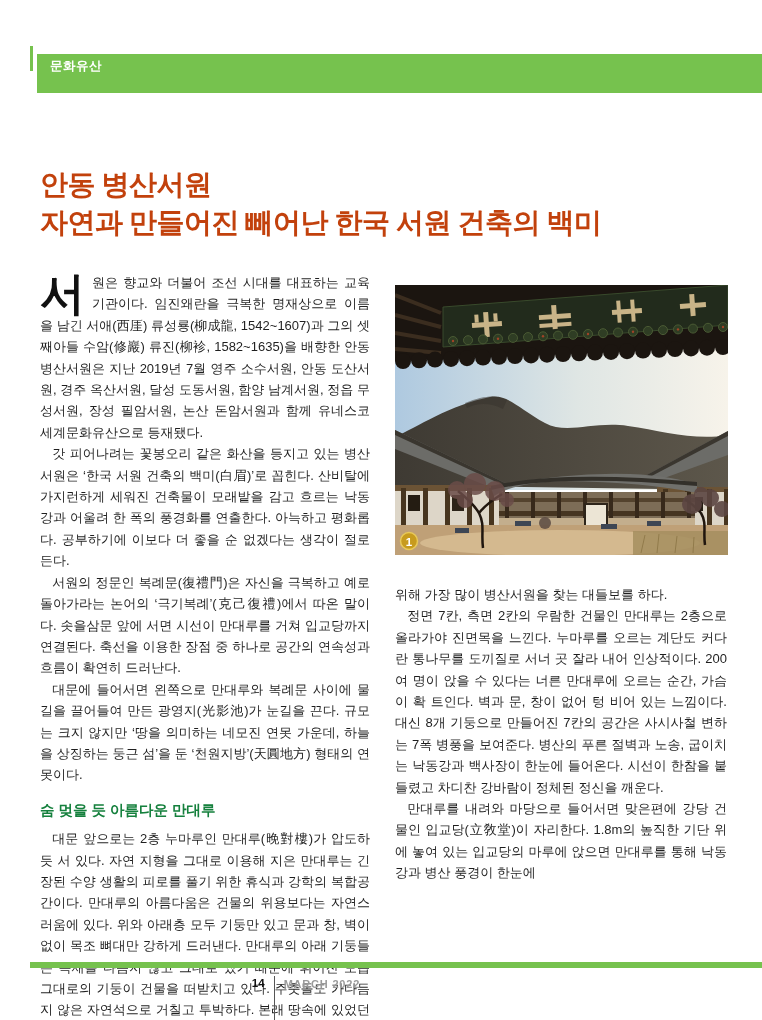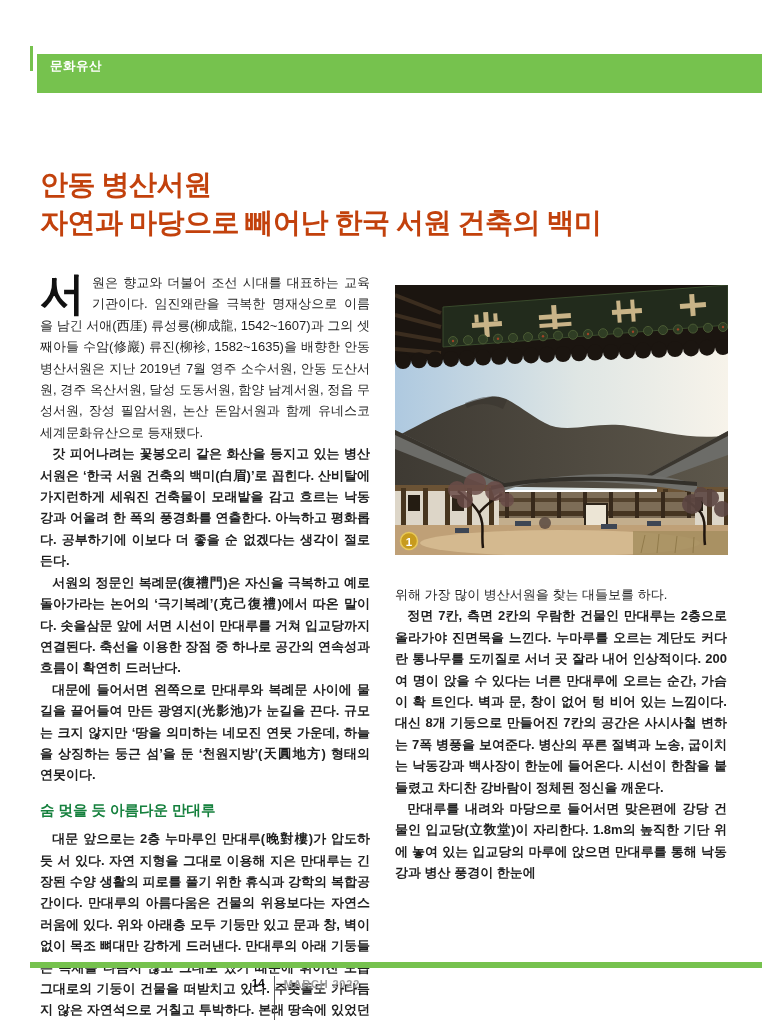--- a/index.html
+++ b/index.html
@@ -18,21 +18,21 @@
   
   .title {
     position:absolute; left:40px; top:147px; width:690px;
     font-family:"Liberation Serif","DejaVu Serif",serif;
     font-size:28px; line-height:38px; font-weight:700; color:#c2410c;
     letter-spacing:-0.5px;
   }
   
   .col { position:absolute; font-size:13px; line-height:21.4px; text-align:justify; }
   .col p { margin:0; }
-  .col p.indent { text-indent:0.95em;font-weight:bold; }
+  .col p.indent { text-indent:0.95em; }
   .col-left  { left:40px;  top:272px; width:330px; }
   .col-right { left:395px; top:584px; width:332px; }
   .dropcap {
     float:left; font-family:"Liberation Serif","DejaVu Serif",serif;
     font-size:45px; line-height:40px; font-weight:700; color:#111;
     margin:2px 7px 0 0;
   }
   .subheading {
     color:#15803d; font-size:14.5px; font-weight:bold;
     margin:14px 0 7px 0; text-align:left;
@@ -55,21 +55,21 @@
 
 <div class="page">
 
   <div class="cat-strip"></div>
   <div class="cat-bar">
     <span>문화유산</span>
   </div>
 
   <h1 class="title">
     <span>안동 병산서원</span><br>
-    <span>자연과 마당으로 빼어난 한국 서원 건축의 백미</span>
+    <span>자연과 만들어진 빼어난 한국 서원 건축의 백미</span>
   </h1>
 
   <div class="col col-left">
     <p><span class="dropcap">서</span><span>원은 향교와 더불어 조선 시대를 대표하는 교육기관이다. 임진왜란을 극복한 명재상으로 이름을 남긴 서애(西厓) 류성룡(柳成龍, 1542~1607)과 그의 셋째아들 수암(修巖) 류진(柳袗, 1582~1635)을 배향한 안동 병산서원은 지난 2019년 7월 영주 소수서원, 안동 도산서원, 경주 옥산서원, 달성 도동서원, 함양 남계서원, 정읍 무성서원, 장성 필암서원, 논산 돈암서원과 함께 유네스코 세계문화유산으로 등재됐다.</span></p>
     <p class="indent">갓 피어나려는 꽃봉오리 같은 화산을 등지고 있는 병산서원은 ‘한국 서원 건축의 백미(白眉)’로 꼽힌다. 산비탈에 가지런하게 세워진 건축물이 모래밭을 감고 흐르는 낙동강과 어울려 한 폭의 풍경화를 연출한다. 아늑하고 평화롭다. 공부하기에 이보다 더 좋을 순 없겠다는 생각이 절로 든다.</p>
     <p class="indent">서원의 정문인 복례문(復禮門)은 자신을 극복하고 예로 돌아가라는 논어의 ‘극기복례’(克己復禮)에서 따온 말이다. 솟을삼문 앞에 서면 시선이 만대루를 거쳐 입교당까지 연결된다. 축선을 이용한 장점 중 하나로 공간의 연속성과 흐름이 확연히 드러난다.</p>
     <p class="indent">대문에 들어서면 왼쪽으로 만대루와 복례문 사이에 물길을 끌어들여 만든 광영지(光影池)가 눈길을 끈다. 규모는 크지 않지만 ‘땅을 의미하는 네모진 연못 가운데, 하늘을 상징하는 둥근 섬’을 둔 ‘천원지방’(天圓地方) 형태의 연못이다.</p>
     <h2 class="subheading">숨 멎을 듯 아름다운 만대루</h2>
     <p class="indent">대문 앞으로는 2층 누마루인 만대루(晚對樓)가 압도하듯 서 있다. 자연 지형을 그대로 이용해 지은 만대루는 긴장된 수양 생활의 피로를 풀기 위한 휴식과 강학의 복합공간이다. 만대루의 아름다움은 건물의 위용보다는 자연스러움에 있다. 위와 아래층 모두 기둥만 있고 문과 창, 벽이 없이 목조 뼈대만 강하게 드러낸다. 만대루의 아래 기둥들은 목재를 다듬지 않고 그대로 썼기 때문에 휘어진 모습 그대로의 기둥이 건물을 떠받치고 있다. 주춧돌도 가다듬지 않은 자연석으로 거칠고 투박하다. 본래 땅속에 있었던 돌 같은 느낌을 준다. 인공의 냄새를 전혀 풍기지 않는다. 건축물이 인공 구조물이라는 인상을 지우려 한 의도가 엿보이는, 우리나라 옛 건축의 ‘자연 닮기’다. 건축학도들이 우리 옛 건축을 공부하기</p>
   </div>

